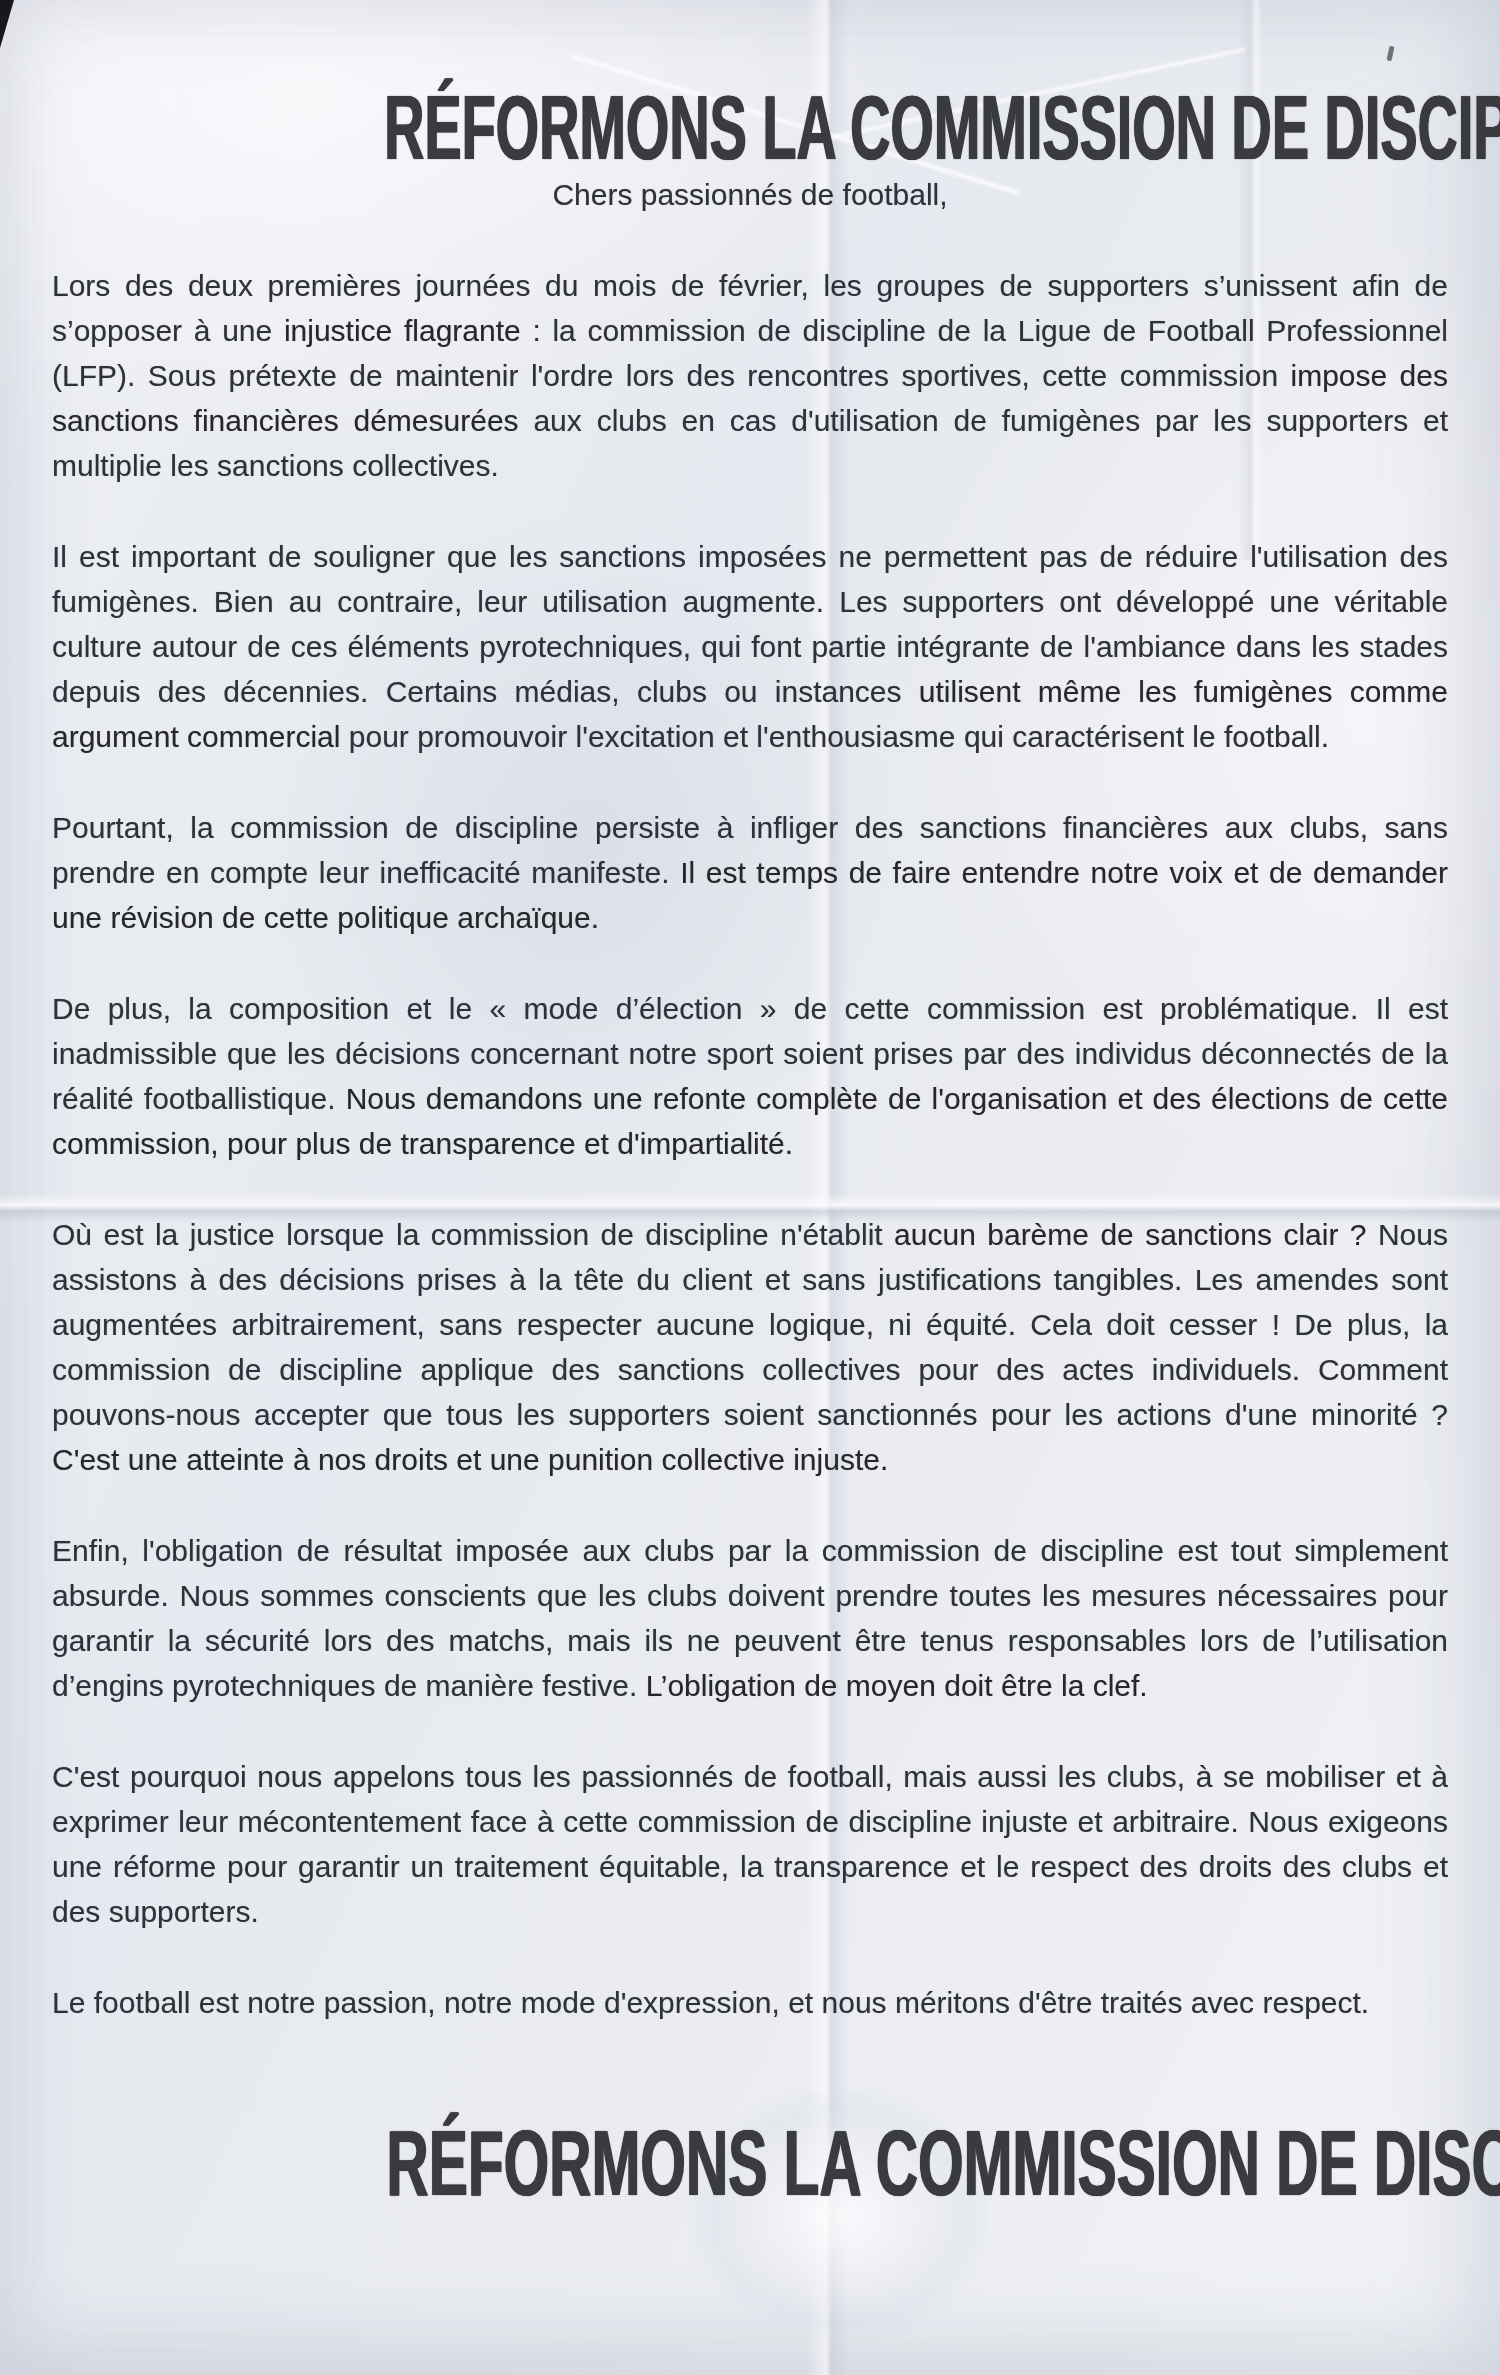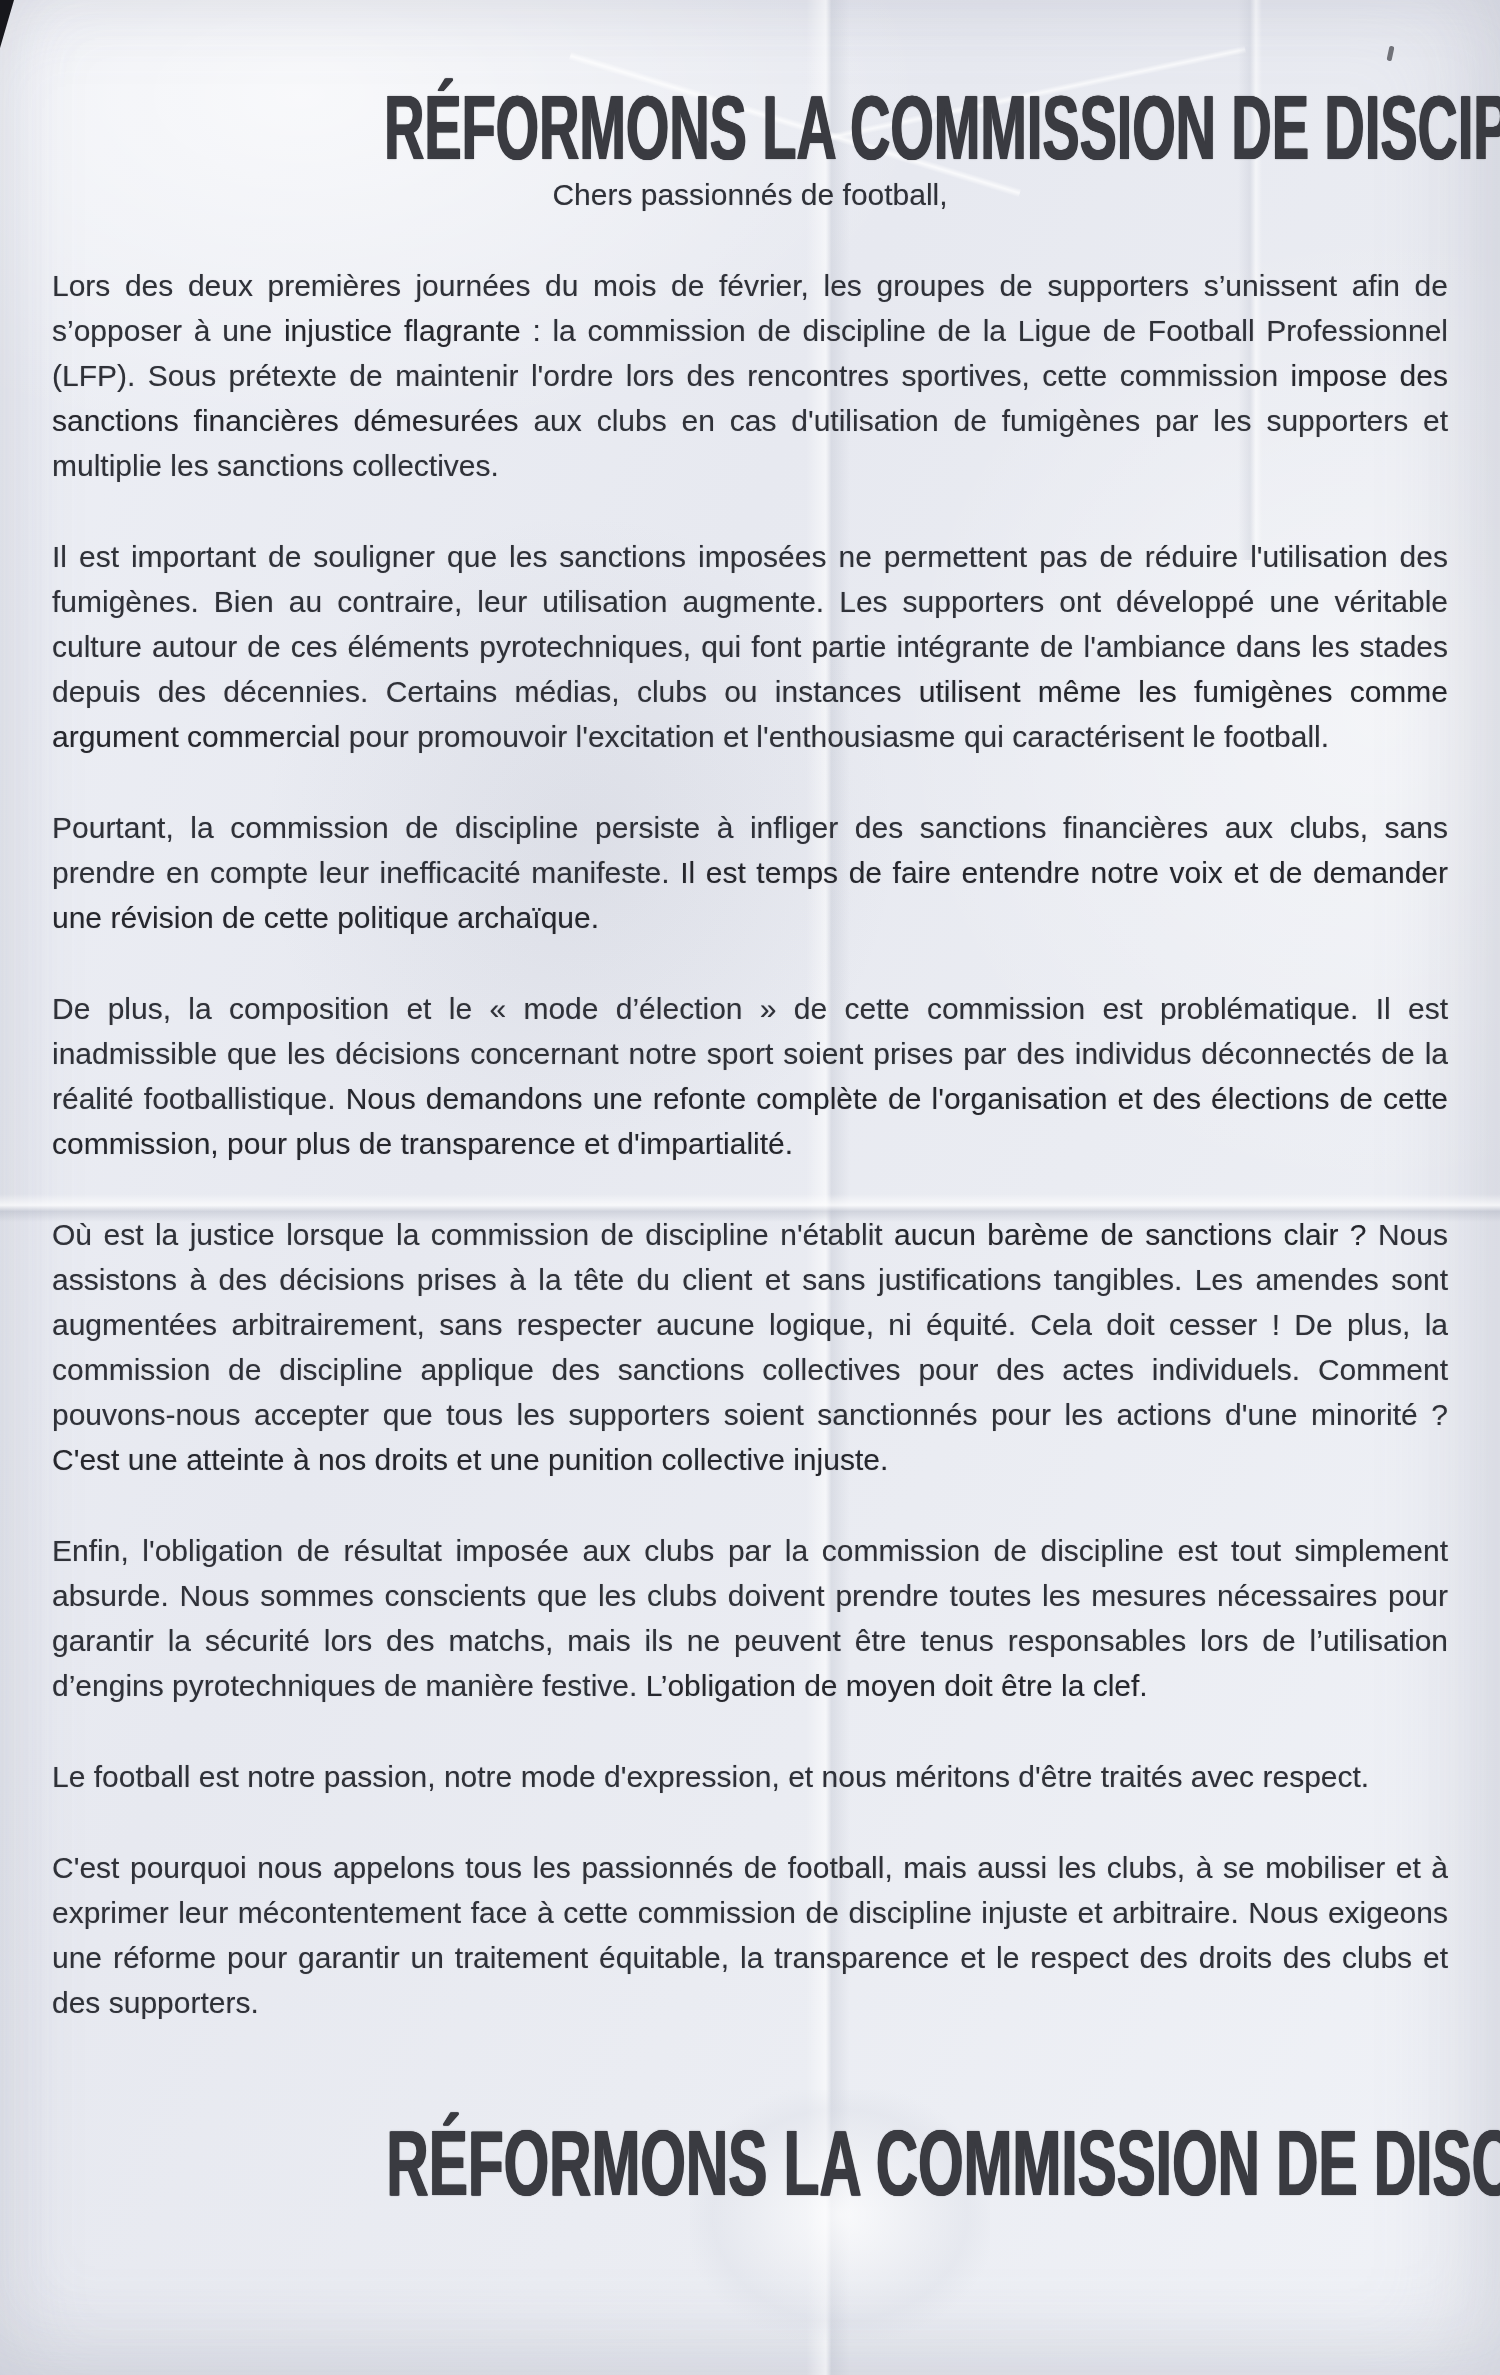--- a/index.html
+++ b/index.html
@@ -79,21 +79,21 @@
   </div>
 
   <main class="body-text">
     <p class="salutation">Chers passionnés de football,</p>
     <p class="para"><span>Lors des deux premières journées du mois de février, les groupes de supporters s’unissent afin de s’opposer à une </span><strong>injustice flagrante</strong><span> : la commission de discipline de la Ligue de Football Professionnel (LFP). Sous prétexte de maintenir l'ordre lors des rencontres sportives, cette commission </span><strong>impose des sanctions financières démesurées</strong><span> aux clubs en cas d'utilisation de fumigènes par les supporters et multiplie les sanctions collectives.</span></p>
     <p class="para"><span>Il est important de souligner que les sanctions imposées ne permettent pas de réduire l'utilisation des fumigènes. Bien au contraire, leur utilisation augmente. Les supporters ont développé une véritable culture autour de ces éléments pyrotechniques, qui font partie intégrante de l'ambiance dans les stades depuis des décennies. Certains médias, clubs ou instances </span><strong>utilisent même les fumigènes comme argument commercial</strong><span> pour promouvoir l'excitation et l'enthousiasme qui caractérisent le football.</span></p>
     <p class="para"><span>Pourtant, la commission de discipline persiste à infliger des sanctions financières aux clubs, sans prendre en compte leur inefficacité manifeste. </span><strong>Il est temps de faire entendre notre voix et de demander une révision de cette politique archaïque.</strong></p>
     <p class="para"><span>De plus, la composition et le « mode d’élection » de cette commission est problématique. Il est inadmissible que les décisions concernant notre sport soient prises par des individus déconnectés de la réalité footballistique. </span><strong>Nous demandons une refonte complète de l'organisation et des élections de cette commission, pour plus de transparence et d'impartialité.</strong></p>
     <p class="para"><span>Où est la justice lorsque la commission de discipline n'établit </span><strong>aucun barème de sanctions clair ?</strong><span> Nous assistons à des décisions prises à la tête du client et sans justifications tangibles. Les amendes sont augmentées arbitrairement, sans respecter aucune logique, ni équité. Cela doit cesser ! De plus, la commission de discipline applique des sanctions collectives pour des actes individuels. Comment pouvons-nous accepter que tous les supporters soient sanctionnés pour les actions d'une minorité ? </span><strong>C'est une atteinte à nos droits et une punition collective injuste.</strong></p>
     <p class="para"><span>Enfin, l'obligation de résultat imposée aux clubs par la commission de discipline est tout simplement absurde. Nous sommes conscients que les clubs doivent prendre toutes les mesures nécessaires pour garantir la sécurité lors des matchs, mais ils ne peuvent être tenus responsables lors de l’utilisation d’engins pyrotechniques de manière festive. </span><strong>L’obligation de moyen doit être la clef.</strong></p>
+    <p class="para"><span>C'est pourquoi nous appelons tous les passionnés de football, mais aussi les clubs, à se mobiliser et à exprimer leur mécontentement face à cette commission de discipline injuste et arbitraire. Nous exigeons une réforme pour garantir un traitement équitable, la transparence et le respect des droits des clubs et des supporters.</span></p>
     <p class="para"><span>Le football est notre passion, notre mode d'expression, et nous méritons d'être traités avec respect.</span></p>
-    <p class="para"><span>C'est pourquoi nous appelons tous les passionnés de football, mais aussi les clubs, à se mobiliser et à exprimer leur mécontentement face à cette commission de discipline injuste et arbitraire. Nous exigeons une réforme pour garantir un traitement équitable, la transparence et le respect des droits des clubs et des supporters.</span></p>
   </main>
 
   <div class="headline-wrap footer-wrap">
     <h1 class="headline">RÉFORMONS LA COMMISSION DE DISCIPLINE</h1>
   </div>
 
 </div>
 
 </body></html>

